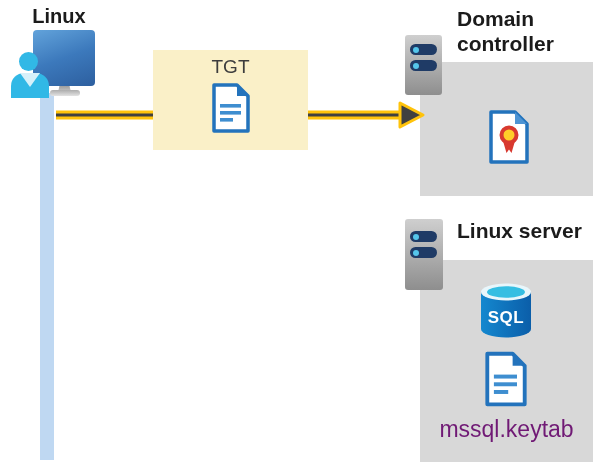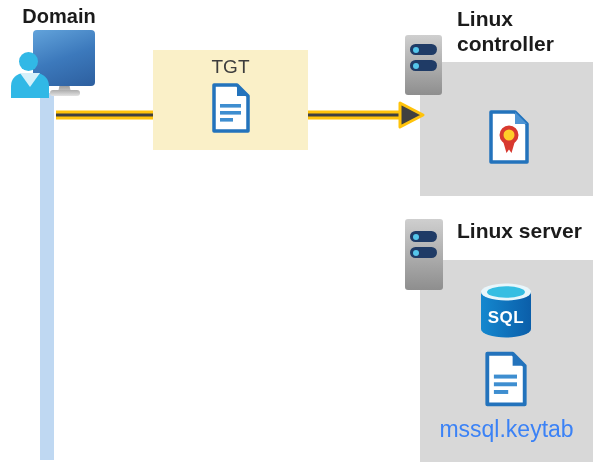--- a/index.html
+++ b/index.html
@@ -41,29 +41,29 @@
   .server-dc{left:405px;top:35px;width:37px;height:60px;}
   .server-linux{left:405px;top:219px;width:38px;height:71px;}
   .slot{position:absolute;left:5px;width:27px;height:11px;border-radius:5.5px;background:#1F3B66;}
   .server-dc .slot.s1{top:9px;} .server-dc .slot.s2{top:25px;}
   .server-linux .slot.s1{top:12px;} .server-linux .slot.s2{top:28px;}
   .slot .dot{position:absolute;left:3px;top:2.5px;width:6px;height:6px;border-radius:50%;background:#55C6EB;}
   
   .cert-icon{left:488px;top:110px;z-index:4;}
   .sql-icon{left:478px;top:282px;z-index:4;}
   .keytab-icon{left:484px;top:351px;z-index:4;}
-  .keytab-label{left:420px;top:416px;width:173px;text-align:center;font-size:23px;color:#3b82f6;z-index:4;}
+  .keytab-label{left:420px;top:416px;width:173px;text-align:center;font-size:23px;color:#701a75;z-index:4;}
   .sql-text{font:bold 17px "Liberation Sans",sans-serif;fill:#ffffff;letter-spacing:0.5px;}
 </style>
 </head>
 <body>
 
 <div class="canvas">
 
-  <div class="abs title client-title">Domain</div>
+  <div class="abs title client-title">Linux</div>
   <div class="abs timeline"></div>
   <div>
     <div class="abs stand-neck"></div>
     <div class="abs stand-base"></div>
     <div class="abs monitor"></div>
     <div class="abs person-head"></div>
     <div class="abs person-body"></div>
     <div class="abs person-collar"></div>
   </div>
 
@@ -80,21 +80,21 @@
         <path d="M3 2 H26 L37 13 V48 H3 Z" fill="#fff" stroke="#2373BC" stroke-width="3.5" stroke-linejoin="round"></path>
         <path d="M26 2 L37 13 H26 Z" fill="#2373BC"></path>
         <rect x="9" y="21" width="21" height="3.6" fill="#3E8ED0"></rect>
         <rect x="9" y="28" width="21" height="3.6" fill="#3E8ED0"></rect>
         <rect x="9" y="35" width="13" height="3.6" fill="#3E8ED0"></rect>
       </svg>
     </div>
   </div>
 
   <div class="abs panel dc-panel"></div>
-  <div class="abs title dc-title">Linux controller</div>
+  <div class="abs title dc-title">Domain controller</div>
   <div class="abs server server-dc">
     <div class="slot s1">
         <div class="dot"></div>
       </div>
     <div class="slot s2">
         <div class="dot"></div>
       </div>
   </div>
   <svg class="abs cert-icon" width="42" height="54" viewBox="0 0 42 54">
     <path d="M3 2 H27 L39 14 V52 H3 Z" fill="#fff" stroke="#2373BC" stroke-width="3.5" stroke-linejoin="round"></path>

